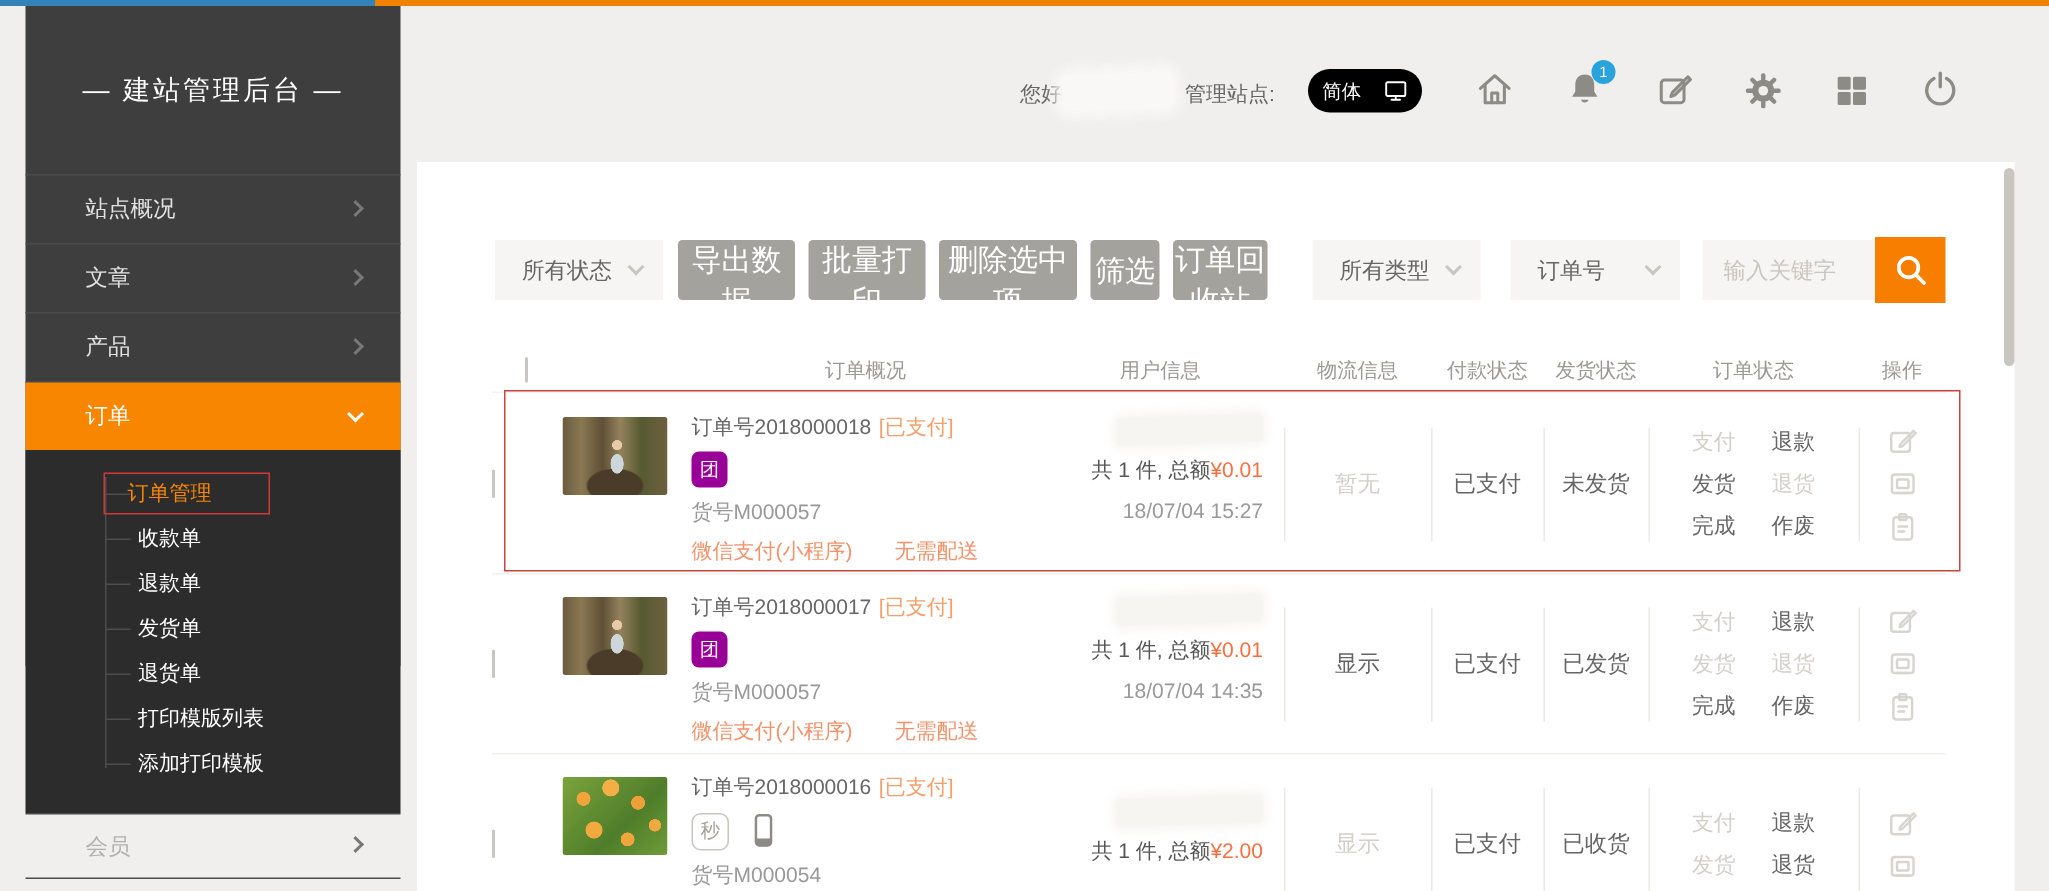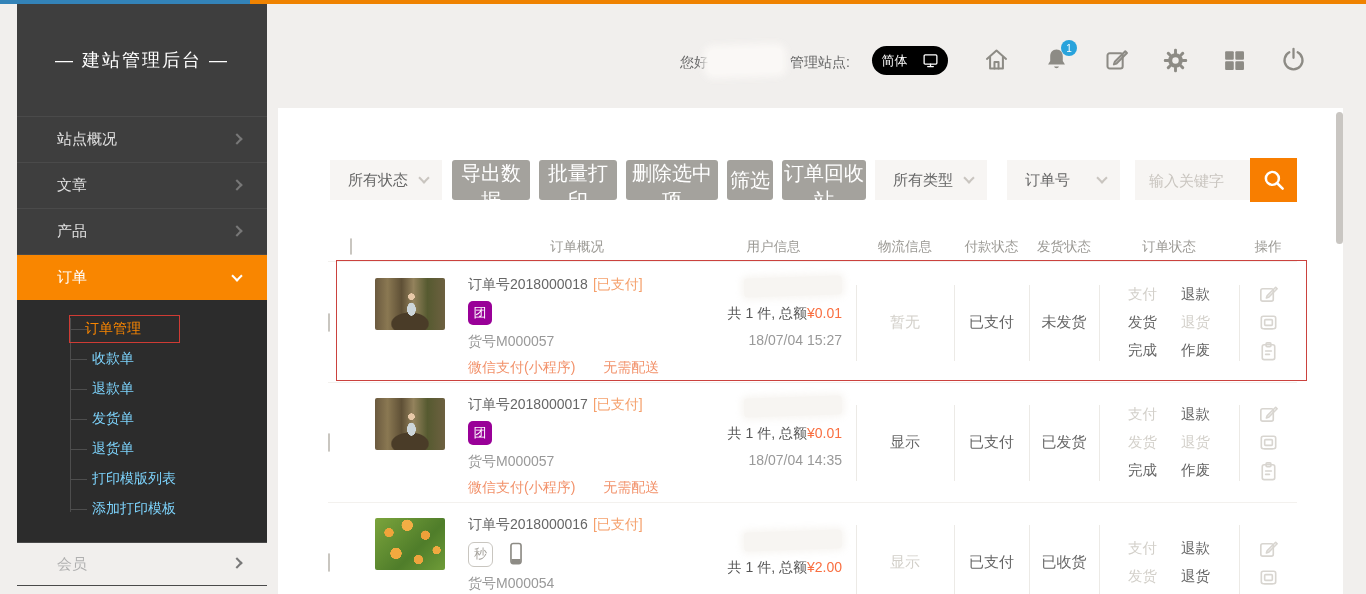--- a/index.html
+++ b/index.html
@@ -17,21 +17,21 @@
   .nav-item { height:46px; display:flex; align-items:center; justify-content:space-between;
               padding:0 26px 0 40px; color:#e2e2e2; font-size:15px;
               border-top:1px solid #4a4a4a; cursor:pointer; }
   .nav-item.active { background:#f98600; color:#fff; }
   .chev { width:8px; height:8px; border-top:2px solid #787878; border-right:2px solid #787878;
           transform:rotate(45deg); margin-top:-2px; }
   .nav-item.active .chev { border-color:#fff; transform:rotate(135deg); margin-top:-4px; }
   .submenu { background:#2c2c2c; padding:14px 0 18px; position:relative; }
   .tree-line { position:absolute; left:53px; top:18px; bottom:30px; width:1px; background:#4d4d4d; }
   .sub-item { height:30px; display:flex; align-items:center; padding-left:75px;
-              color:#7dd3fc; font-size:14px; position:relative; cursor:pointer; }
+              color:#ffffff; font-size:14px; position:relative; cursor:pointer; }
   .sub-item::before { content:''; position:absolute; left:53px; top:50%; width:17px; height:1px; background:#4d4d4d; }
   .sub-item.current { color:#f98600; }
   .current-box { border:1px solid #cf3b34; margin-left:-23px; padding:4px 38px 4px 15px; }
   .member-item { height:44px; display:flex; align-items:center; justify-content:space-between;
                  padding:0 26px 0 40px; color:#b0b0b0; font-size:15px;
                  border-top:1px solid #4a4a4a; border-bottom:1px solid #4a4a4a; cursor:pointer; }
 
   
   .top-header { position:absolute; left:250px; top:4px; right:0; height:104px; }
   .hd-text { position:absolute; top:50px; font-size:14px; color:#666; }
@@ -68,21 +68,21 @@
                   align-items:center; color:#9b9994; font-size:13.5px;
                   border-bottom:1px solid #f3f1ee; }
   .th { text-align:center; }
   .th-overview { padding-left:90px; }
   .rows { position:absolute; left:50px; right:46px; top:155px; }
   .order-row { position:relative; height:120px; align-items:center; border-bottom:1px solid #f3f1ee; }
   .order-row.highlighted::after { content:''; position:absolute; left:8px; right:-10px; top:-3px; bottom:1px;
                                   border:1px solid #cb423e; pointer-events:none; }
   .cb { width:15px; height:15px; border:1px solid #c9c6c0; border-radius:2px; background:#fff;
         margin:0 auto; cursor:pointer; }
-  .cell-overview { display:flex; align-self:start; padding-top:13px;gap:7px; }
+  .cell-overview { display:flex; align-self:start; padding-top:13px; }
   .thumb { width:70px; height:52px; border-radius:2px; margin:2px 16px 0 2px; flex:none; }
   .thumb.forest { background:
       radial-gradient(10px 15px at 52% 60%, #cdd6da 0 42%, transparent 45%),
       radial-gradient(7px 7px at 52% 36%, #e8c9a8 0 46%, transparent 50%),
       radial-gradient(30px 18px at 50% 88%, #4a3c28 0 60%, transparent 65%),
       linear-gradient(90deg,#6b5a3f 0%,#8a7852 18%,#5f5036 38%,#93825c 55%,#565a30 75%,#6d6040 100%); }
   .thumb.oranges { background:
       radial-gradient(9px 9px at 20% 28%, #f0a43a 0 50%, transparent 53%),
       radial-gradient(11px 11px at 46% 14%, #f3ae45 0 50%, transparent 53%),
       radial-gradient(9px 9px at 72% 33%, #eda03a 0 50%, transparent 53%),
@@ -260,21 +260,21 @@
 <div class="panel">
 
   <div class="dd" style="left:52px; width:112px">
     <span>所有状态</span>
     <span class="dchev"></span>
   </div>
   <button class="gbtn" style="left:174px; width:78px">导出数据</button>
   <button class="gbtn" style="left:261px; width:78px">批量打印</button>
   <button class="gbtn" style="left:348px; width:92px">删除选中项</button>
   <button class="gbtn" style="left:449px; width:46px">筛选</button>
-  <button class="gbtn" style="left:504px; width:84px">订单回收站</button>
+  <button class="gbtn" style="left:504px; width:63px">订单回收站</button>
   <div class="dd" style="left:597px; width:112px">
     <span>所有类型</span>
     <span class="dchev"></span>
   </div>
   <div class="dd" style="left:729px; width:113px">
     <span>订单号</span>
     <span class="dchev"></span>
   </div>
   <input class="search-input" style="left: 857px; width: 115px;" placeholder="输入关键字">
   <button class="search-btn" style="left:972px">

